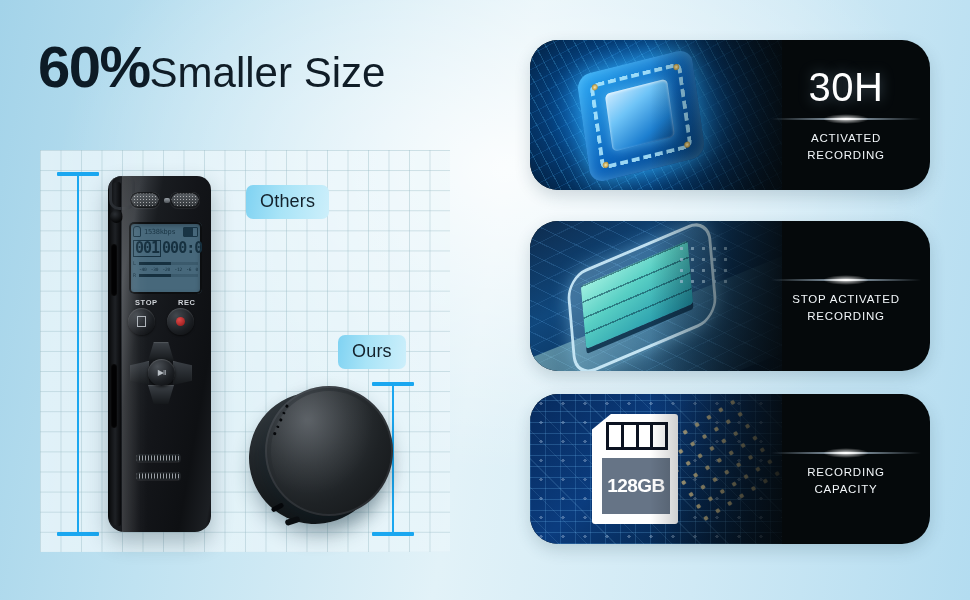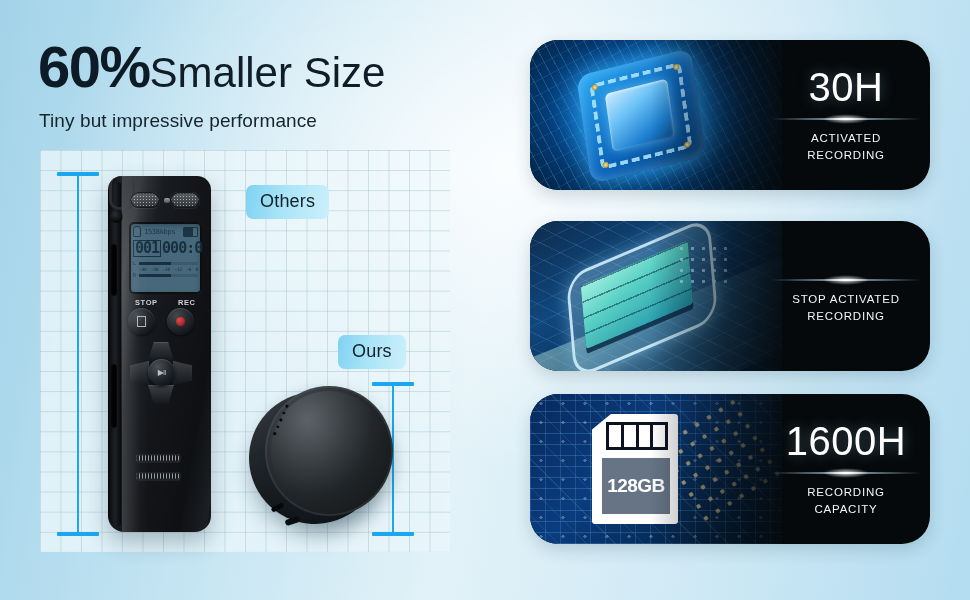--- a/index.html
+++ b/index.html
@@ -666,21 +666,20 @@
 
 <div id="stage">
 
   <div class="left-pane">
 
     <div class="headline">
       <span class="pct">60%</span>
       <span class="smaller">Smaller Size</span>
     </div>
 
-    <div class="subhead">Tiny but impressive performance</div>
 
     <div class="grid-panel">
       <div class="grid-lines"></div>
     </div>
 
     <div class="bracket" id="bracket-others">
       <div class="stem"></div>
       <div class="cap top"></div>
       <div class="cap bot"></div>
     </div>
@@ -838,21 +837,20 @@
               <i></i>
           </div>
           <div class="sd-window">
             <span class="sd-label">128GB</span>
           </div>
         </div>
       </div>
       <div class="card-fade"></div>
     </div>
     <div class="card-text">
-      <div class="card-num">1600H</div>
       <div class="divider"></div>
       <div class="card-cap">
         <div>RECORDING</div>
         <div>CAPACITY</div>
       </div>
     </div>
   </div>
 
 </div>
 

